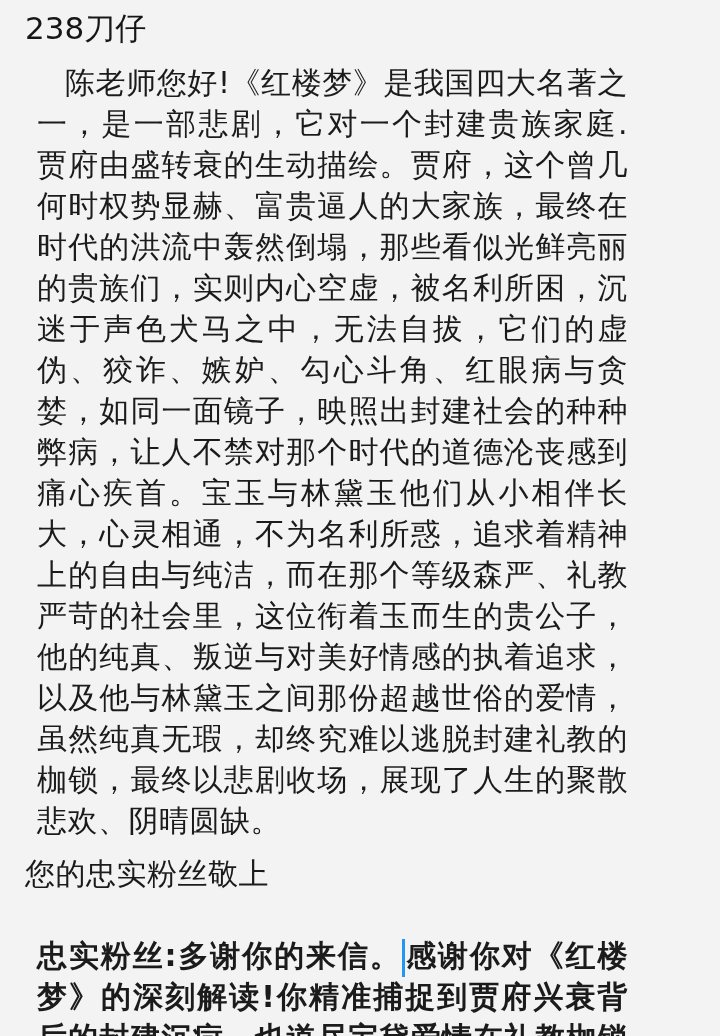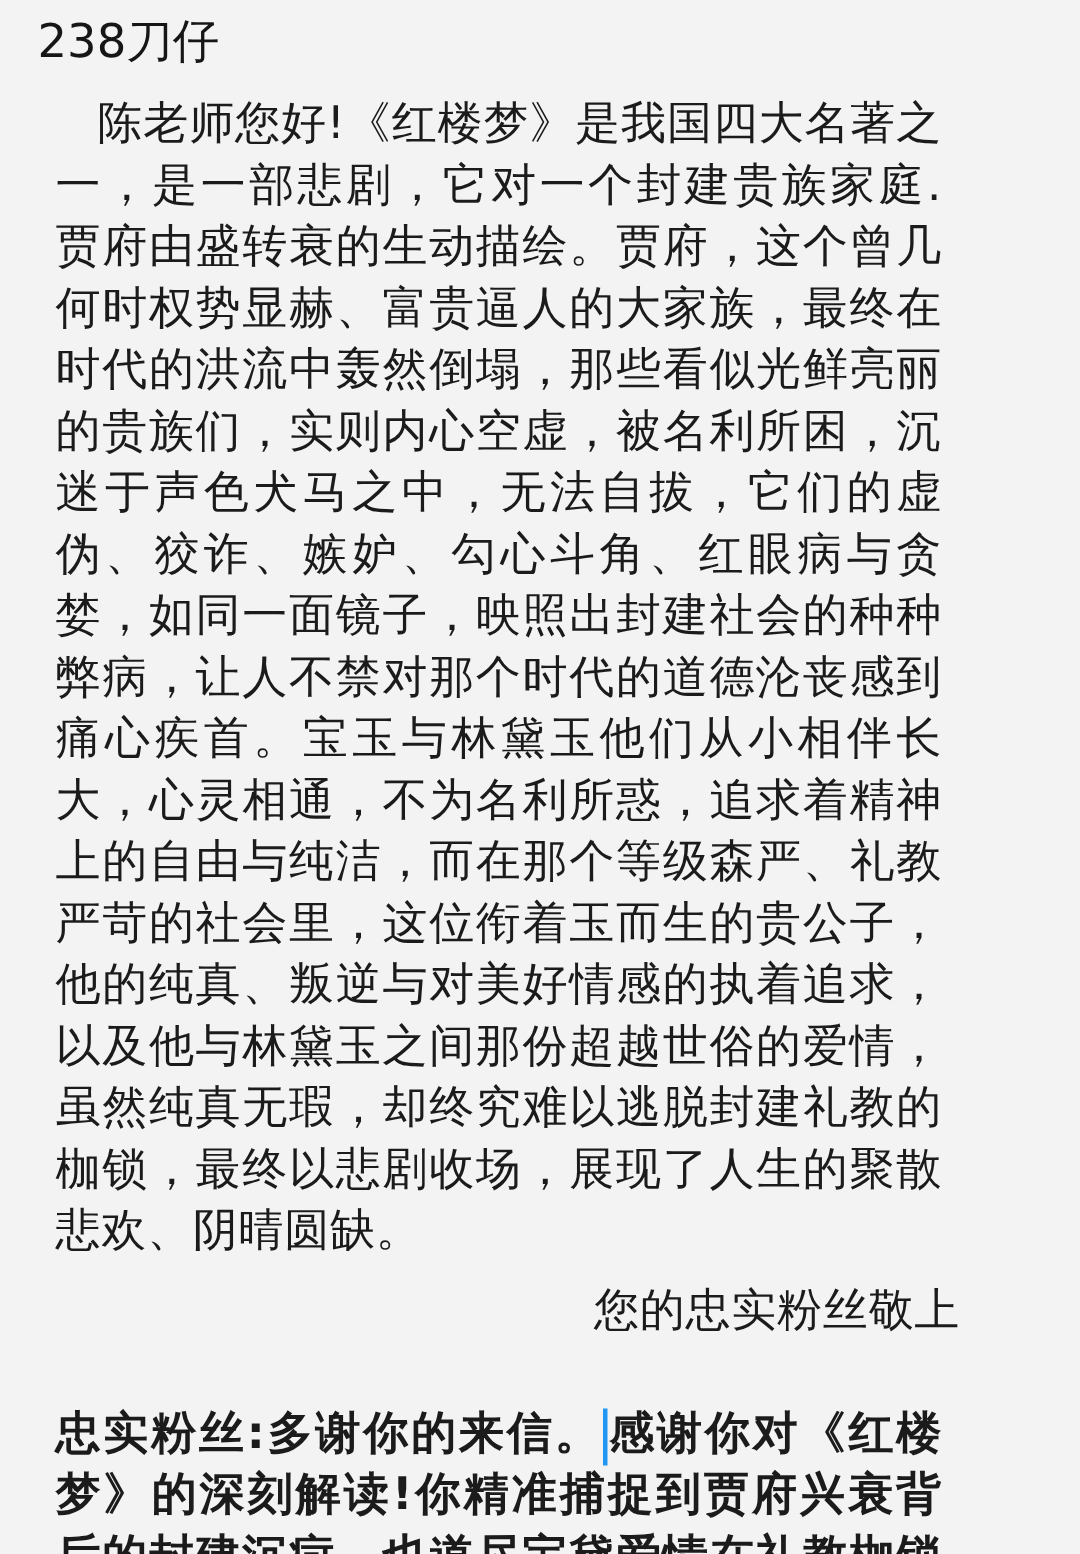--- a/index.html
+++ b/index.html
@@ -40,21 +40,20 @@
   }
   .para.indent {
     text-indent: 28px;
   }
   .signature {
     margin: 0;
     font-size: 30px;
     line-height: 41px;
     letter-spacing: 0.5px;
     color: #1b1b1b;
-    text-align: right;
   }
   .reply {
     margin-top: 41px;
     font-weight: bold;
   }
   .cursor {
     display: inline-block;
     width: 3px;
     height: 38px;
     background: #2196f3;

